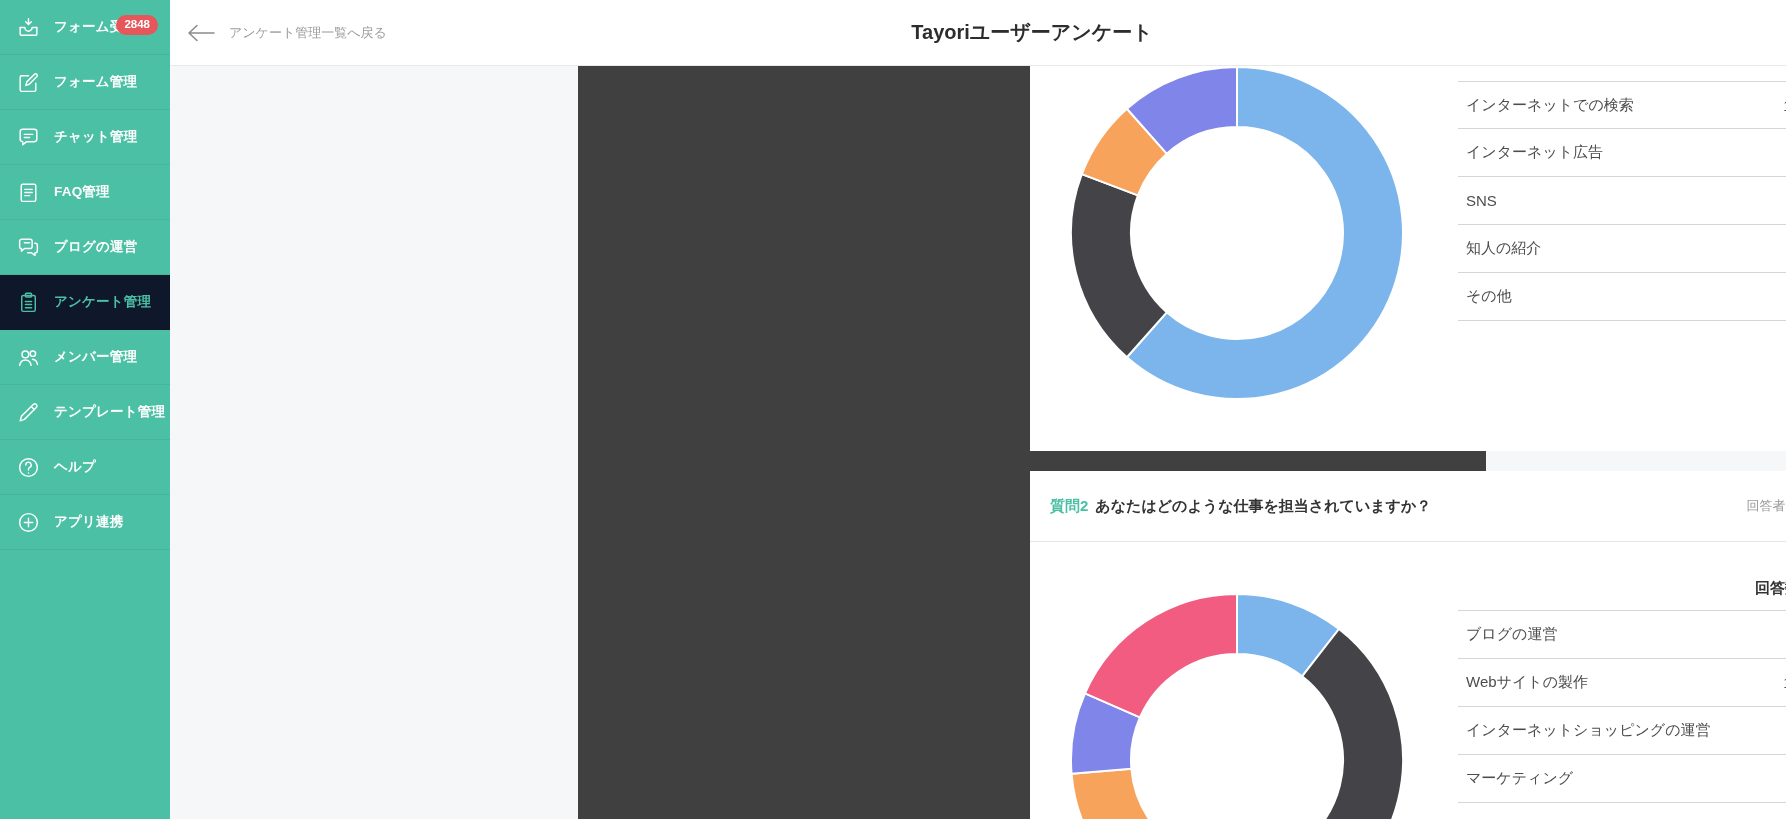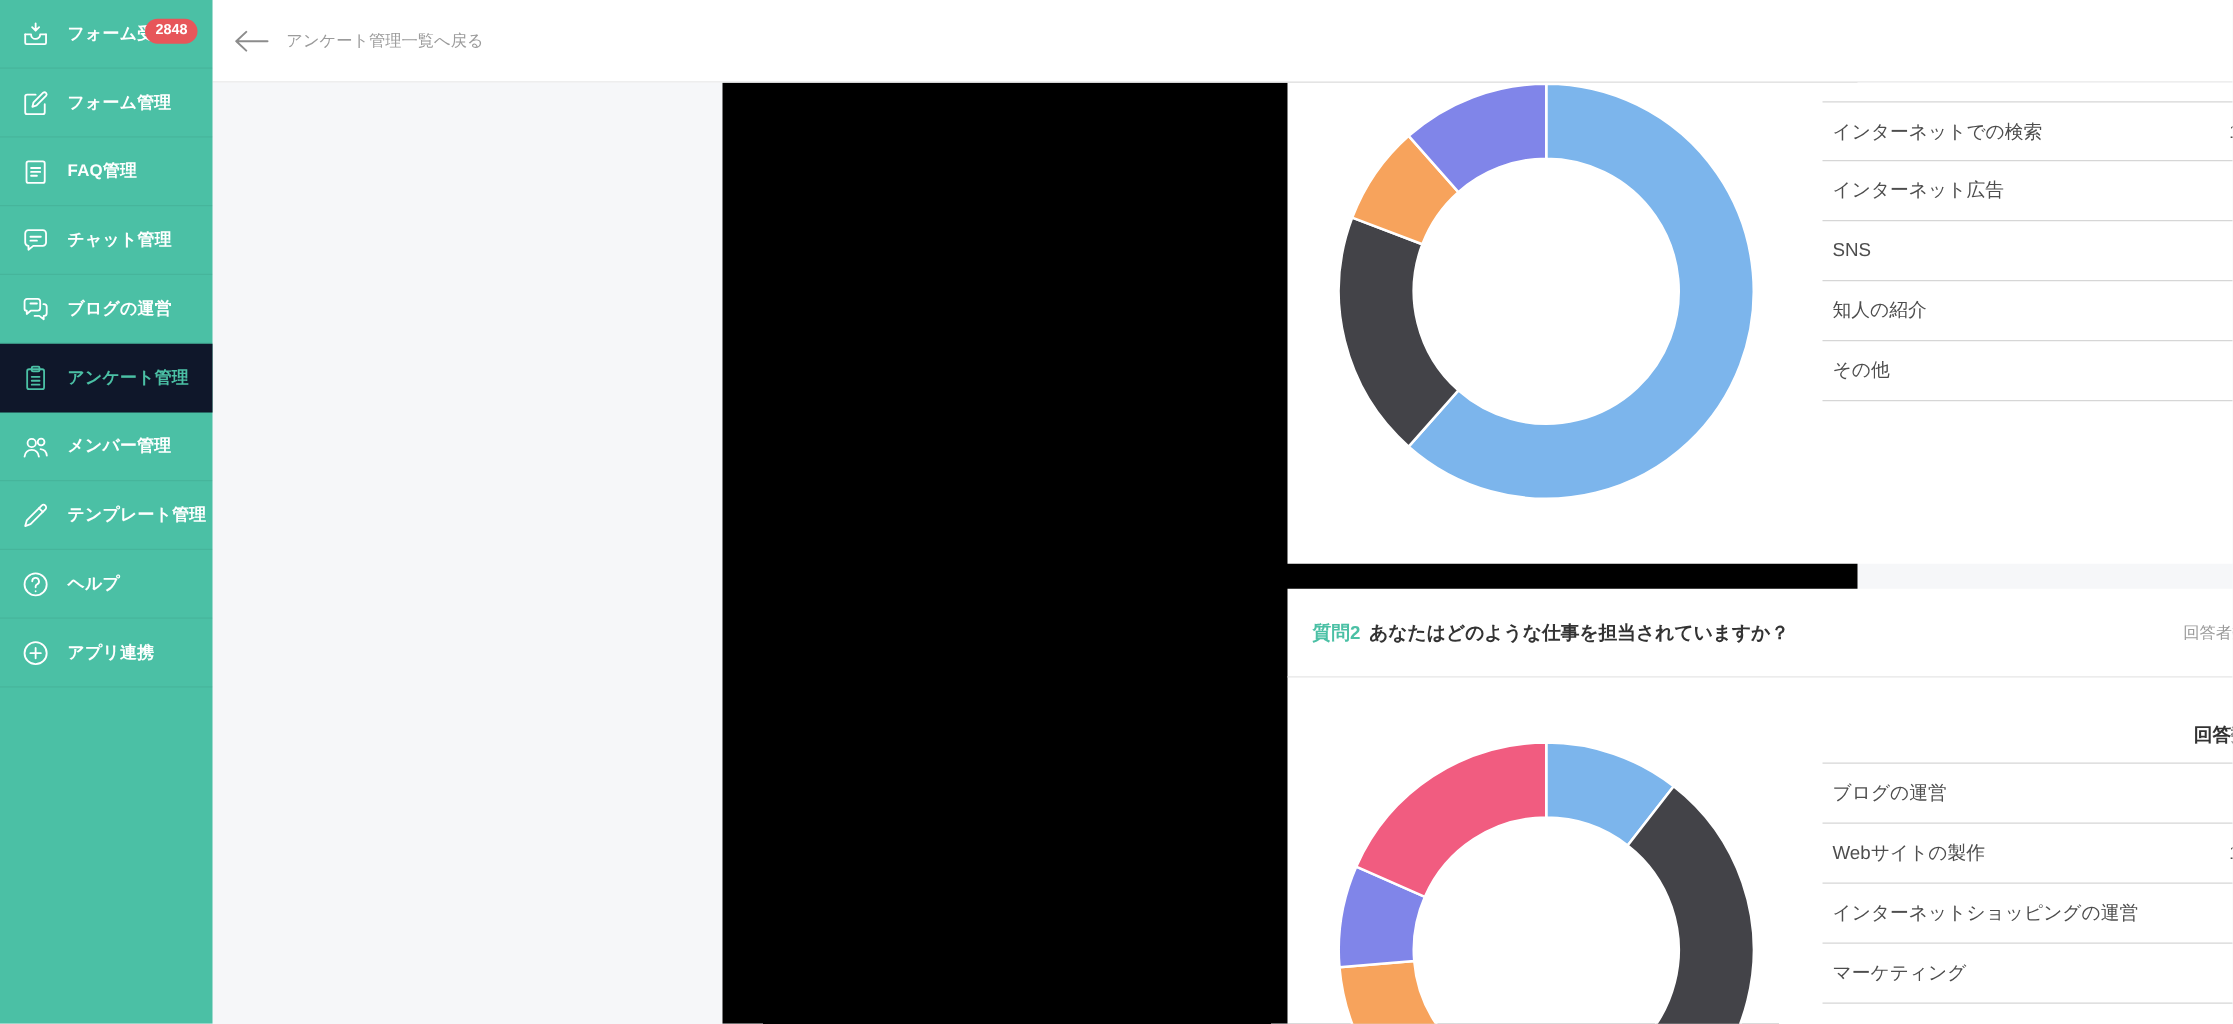--- a/index.html
+++ b/index.html
@@ -14,21 +14,21 @@
   .side-item.selected{background:#0f172a;color:#4bc0a5;}
   .badge{position:absolute;right:12px;top:15px;background:#e7565a;color:#fff;font-size:11.5px;font-weight:bold;line-height:1;padding:4px 8px;border-radius:11px;}
 
   
   .topbar{position:absolute;left:170px;top:0;width:1744px;height:65px;background:#fff;border-bottom:1px solid #e9e9e9;z-index:4;}
   .back{position:absolute;left:16px;top:0;height:65px;display:flex;align-items:center;gap:13px;color:#9b9b9b;font-size:13px;cursor:pointer;}
   .page-title{position:absolute;left:862px;top:0;transform:translateX(-50%);line-height:65px;font-size:20px;font-weight:bold;color:#2d2d2d;white-space:nowrap;}
 
   
   .main{position:absolute;left:170px;top:66px;width:1616px;height:753px;background:#f6f7f9;}
-  .panel{position:absolute;left:408px;top:0;width:908px;height:753px;background:#000000;}
+  .panel{position:absolute;left:408px;top:0;width:908px;height:753px;background:#404040;}
   .card{position:absolute;background:#fff;}
   .card1{left:452px;top:0;width:818px;height:385px;}
   .card2{left:452px;top:405px;width:818px;height:460px;}
 
   .q-header{height:71px;border-bottom:1px solid #e6e6e6;display:flex;align-items:center;padding:0 22px 0 20px;box-sizing:border-box;}
   .q-no{color:#4bc0a5;font-weight:bold;font-size:15px;margin-right:7px;}
   .q-text{color:#333;font-weight:bold;font-size:15px;}
   .q-resp{margin-left:auto;color:#9b9b9b;font-size:13px;}
 
   .donut{position:absolute;}
@@ -63,31 +63,31 @@
       </div>
       <div class="side-item">
         <svg viewBox="0 0 24 24" fill="none" stroke="currentColor" stroke-width="1.4" stroke-linecap="round" stroke-linejoin="round">
           <path d="M19 12.8V19a1.5 1.5 0 0 1-1.5 1.5h-12A1.5 1.5 0 0 1 4 19V7a1.5 1.5 0 0 1 1.5-1.5H12"></path>
           <path d="M9.5 14.8l.9-3.4 7.4-7.4a1.64 1.64 0 0 1 2.3 2.3l-7.4 7.4-3.2 1.1z"></path>
         </svg>
         <span class="side-label">フォーム管理</span>
       </div>
       <div class="side-item">
         <svg viewBox="0 0 24 24" fill="none" stroke="currentColor" stroke-width="1.4" stroke-linecap="round" stroke-linejoin="round">
+          <path d="M4 6.5A2.5 2.5 0 0 1 6.5 4h11A2.5 2.5 0 0 1 20 6.5v7a2.5 2.5 0 0 1-2.5 2.5H10.2l-3.7 3v-3H6.5A2.5 2.5 0 0 1 4 13.5z"></path>
+          <path d="M8 9h8M8 12h5"></path>
+        </svg>
+        <span class="side-label">チャット管理</span>
+      </div>
+      <div class="side-item">
+        <svg viewBox="0 0 24 24" fill="none" stroke="currentColor" stroke-width="1.4" stroke-linecap="round" stroke-linejoin="round">
           <rect x="5" y="4" width="14" height="16.5" rx="1.5"></rect>
           <path d="M8.5 9h7M8.5 12h7M8.5 15h4.5"></path>
         </svg>
         <span class="side-label">FAQ管理</span>
-      </div>
-      <div class="side-item">
-        <svg viewBox="0 0 24 24" fill="none" stroke="currentColor" stroke-width="1.4" stroke-linecap="round" stroke-linejoin="round">
-          <path d="M4 6.5A2.5 2.5 0 0 1 6.5 4h11A2.5 2.5 0 0 1 20 6.5v7a2.5 2.5 0 0 1-2.5 2.5H10.2l-3.7 3v-3H6.5A2.5 2.5 0 0 1 4 13.5z"></path>
-          <path d="M8 9h8M8 12h5"></path>
-        </svg>
-        <span class="side-label">チャット管理</span>
       </div>
       <div class="side-item">
         <svg viewBox="0 0 24 24" fill="none" stroke="currentColor" stroke-width="1.4" stroke-linecap="round" stroke-linejoin="round">
           <path d="M3.5 6a2 2 0 0 1 2-2h8a2 2 0 0 1 2 2v5a2 2 0 0 1-2 2H8.2l-3 2.5V13h-.2a1.5 1.5 0 0 1-1.5-1.5z"></path>
           <path d="M18 8h.5a2 2 0 0 1 2 2v5a2 2 0 0 1-2 2h-.3v2.6L14.8 17h-3.6M8 7.5h5"></path>
         </svg>
         <span class="side-label">ブログの運営</span>
       </div>
       <div class="side-item selected">
         <svg viewBox="0 0 24 24" fill="none" stroke="currentColor" stroke-width="1.4" stroke-linecap="round" stroke-linejoin="round">
@@ -130,20 +130,21 @@
       </div>
     </aside>
 
   <header class="topbar">
     <div class="back">
       <svg width="30" height="18" viewBox="0 0 30 18" fill="none" stroke="#8c8c8c" stroke-width="1.6" stroke-linecap="round" stroke-linejoin="round">
         <path d="M28 9H3 M11 1.5 L3 9 l8 7.5"></path>
       </svg>
       <span>アンケート管理一覧へ戻る</span>
     </div>
+    <div class="page-title">Tayoriユーザーアンケート</div>
   </header>
 
   <div class="main">
     <div class="panel">
 
       <section class="card card1">
         <svg class="donut d0" id="donut0" width="334" height="334" viewBox="0 0 334 334">
             <path d="M167.00 1.00 A166 166 0 1 1 56.92 291.25 L96.71 246.34 A106 106 0 1 0 167.00 61.00 Z" fill="#7cb5ec" stroke="#fff" stroke-width="2" stroke-linejoin="round"></path>
             <path d="M56.92 291.25 A166 166 0 0 1 11.79 108.14 L67.89 129.41 A106 106 0 0 0 96.71 246.34 Z" fill="#434348" stroke="#fff" stroke-width="2" stroke-linejoin="round"></path>
             <path d="M11.79 108.14 A166 166 0 0 1 56.92 42.75 L96.71 87.66 A106 106 0 0 0 67.89 129.41 Z" fill="#f7a35c" stroke="#fff" stroke-width="2" stroke-linejoin="round"></path>

